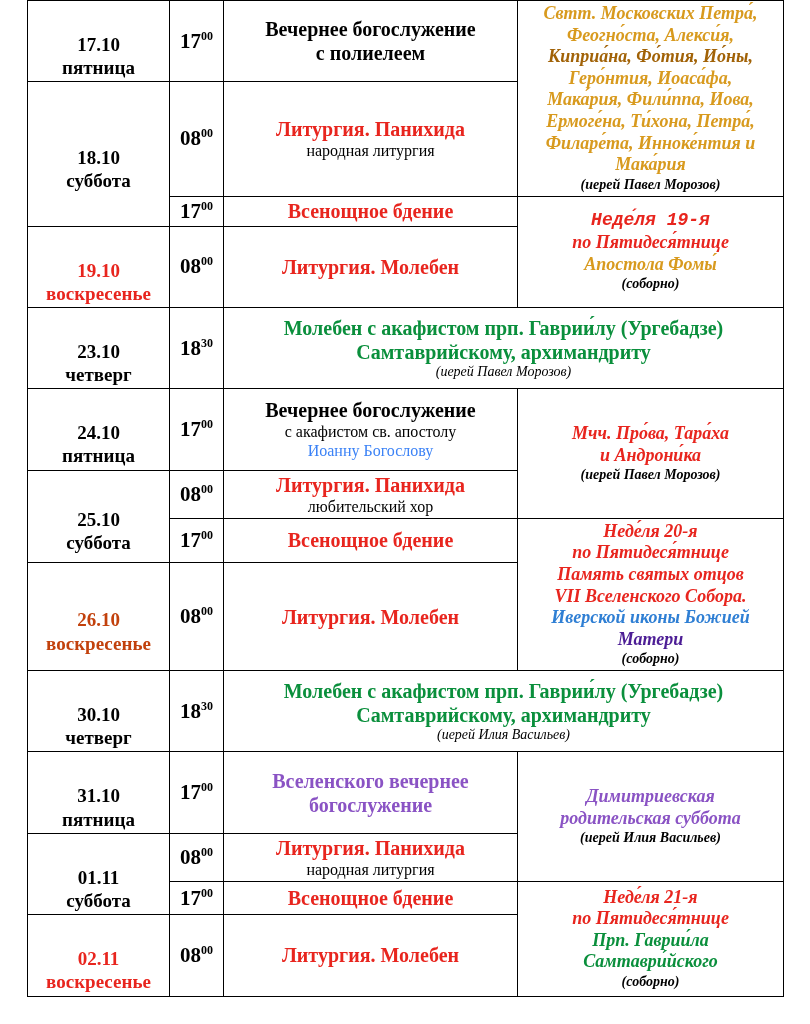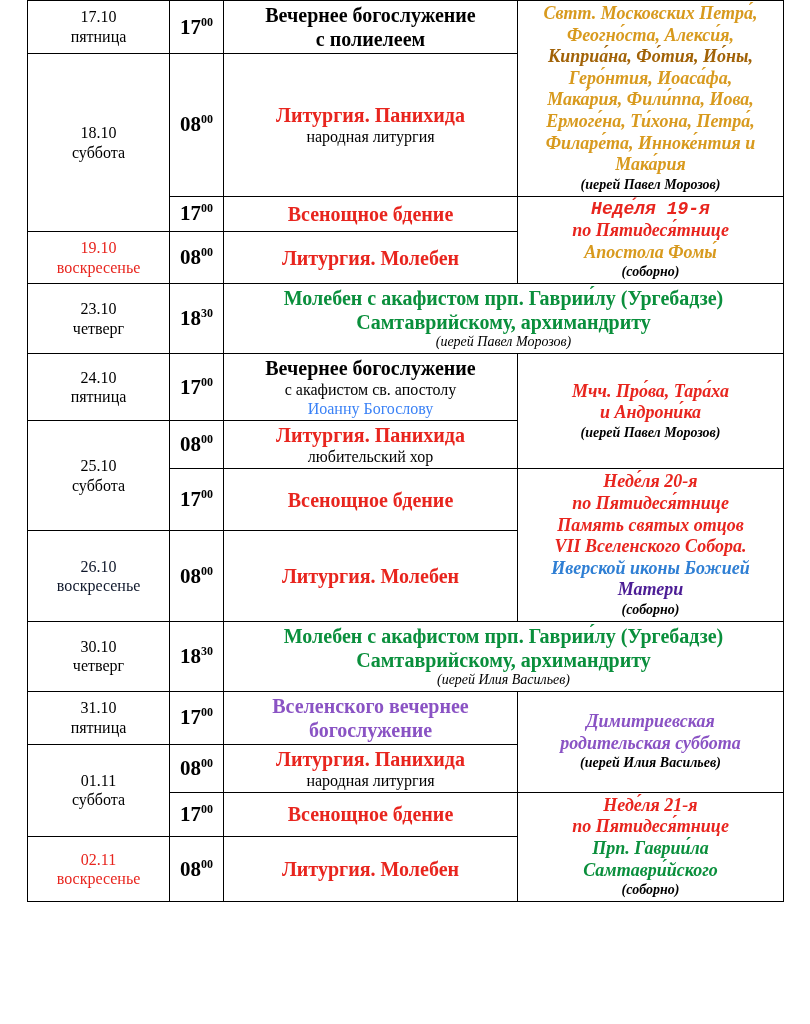--- a/index.html
+++ b/index.html
@@ -33,23 +33,24 @@
     padding: 2px 4px;
     box-sizing: border-box;
   }
   
   col.c-date  { width: 142px; }
   col.c-time  { width: 54px; }
   col.c-serv  { width: 294px; }
   col.c-note  { width: 266px; }
 
   .date {
-    font-weight: normal;
-    font-size: 16px;
+    font-weight: bold;
+    font-size: 19px;
     line-height: 1.22;
+    margin-top: 30px;
   }
   .time {
     font-weight: bold;
     font-size: 21px;
     font-family: "Liberation Serif", serif;
     white-space: nowrap;
   }
   .time sup {
     font-size: 12px;
     vertical-align: super;
@@ -283,21 +284,21 @@
               <div style="color: rgb(232, 37, 30);">Память святых отцов</div>
               <div style="color: rgb(232, 37, 30);">VII Вселенского Собора.</div>
               <div style="color: rgb(47, 127, 212);">Иверской иконы Божией</div>
               <div style="color: #4c1d95;">Матери</div>
               <span class="priest">(соборно)</span>
             </div>
           </td>
         </tr>
         <tr>
           <td>
-            <div class="date" style="color: #0f172a;">
+            <div class="date" style="color: #c2410c;">
               <div>26.10</div>
               <div>воскресенье</div>
             </div>
           </td>
           <td>
             <div class="time"><span>08</span><sup>00</sup></div>
           </td>
           <td>
             <div class="serv">
               <div class="big" style="color: rgb(232, 37, 30);">Литургия. Молебен</div>

